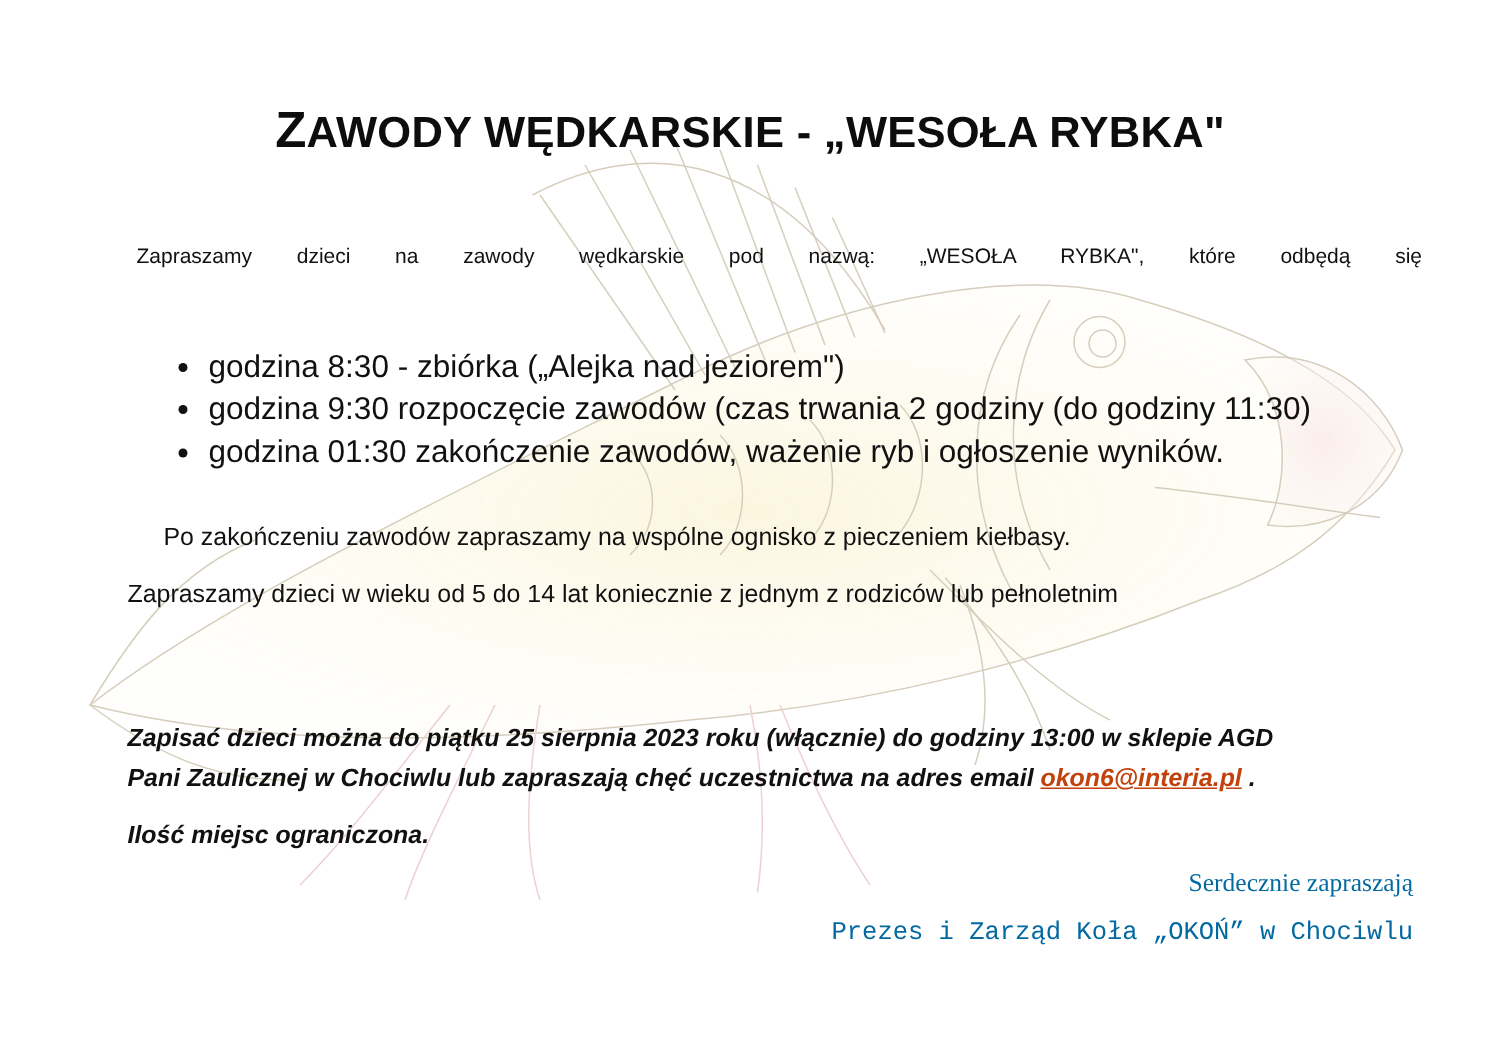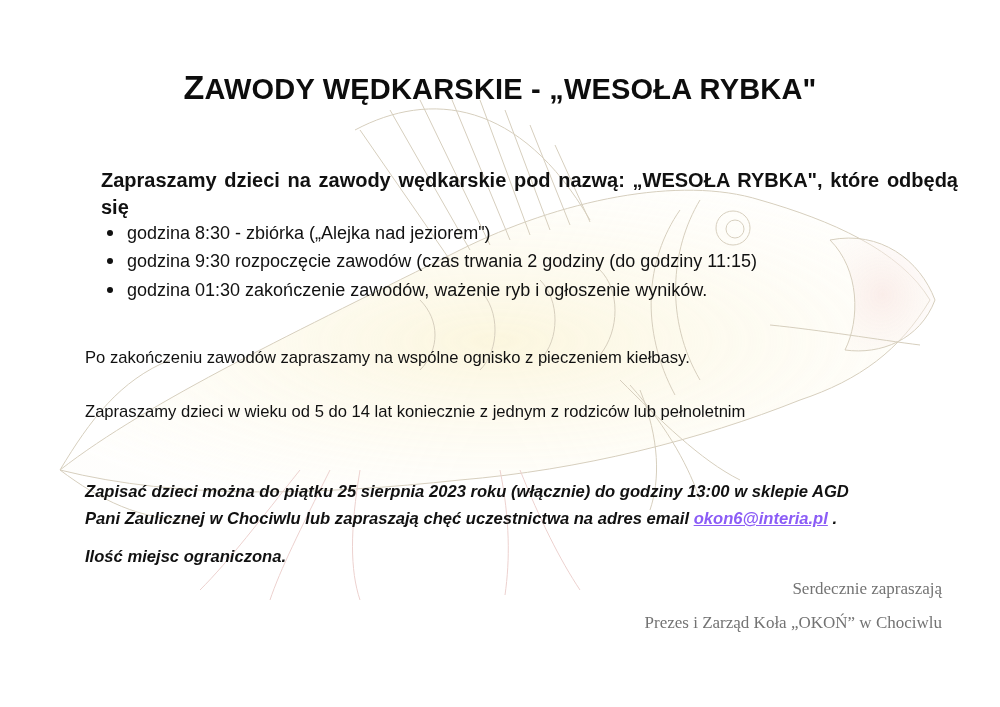--- a/index.html
+++ b/index.html
@@ -37,40 +37,40 @@
       font-size: 29px;
       letter-spacing: 0.2px;
       color: #0d0d0d;
       margin: 0;
     }
     .title .big { font-size: 34px; }
     .intro {
       position: absolute;
       left: 85px; width: 857px;
       top: 151px;
-      font-weight: bold;
-      font-size: 20px;
+      font-weight: normal;
+      font-size: 14px;
       line-height: 27px;
       text-align: justify;
       text-align-last: left;
-      margin: 16px;
+      margin: 6px;
     }
     .intro .line1 {
       display: block;
       text-align: justify;
       text-align-last: justify;
     }
     .schedule {
       position: absolute;
       left: 85px;
       top: 219px;
-      margin: 0;
+      margin: 12px;
       padding: 0;
       list-style: none;
-      font-size: 18px;
+      font-size: 21px;
       line-height: 28.3px;
     }
     .schedule li {
       position: relative;
       padding-left: 42px;
       white-space: nowrap;
     }
     .schedule .bullet {
       position: absolute;
       left: 22px;
@@ -79,49 +79,49 @@
       border-radius: 50%;
       background: #111;
     }
     .para {
       position: absolute;
       left: 85px; width: 870px;
       margin: 0;
       font-size: 16.6px;
       line-height: 27.5px;
     }
-    .p-after { top: 344px; }
-    .p-guardians { top: 382px; margin-top: 16px; }
+    .p-after { top: 344px; margin-left: 24px; }
+    .p-guardians { top: 382px; }
     .p-register {
       top: 478px;
       font-weight: bold;
       line-height: 27px;
       font-style: italic;
     }
     .p-limited {
       top: 543px;
       font-weight: bold;
       font-style: italic;
     }
     .email-link {
-      color: #8b5cf6;
+      color: #c2410c;
       text-decoration: underline;
       cursor: pointer;
     }
     .signoff {
       position: absolute;
       right: 58px;
       text-align: right;
       font-family: "Liberation Serif", "DejaVu Serif", serif;
       font-size: 17px;
-      color: #737373;
+      color: #0369a1;
       margin: 0;
     }
     .s1 { top: 579px; }
-    .s2 { top: 613px; }
+    .s2 { top: 613px; font-family: Liberation Mono, monospace; }
   </style>
 </head>
 <body>
 
 <svg class="fish-bg" viewBox="0 0 1000 707" xmlns="http://www.w3.org/2000/svg">
   <defs>
     <radialGradient id="belly" cx="0.5" cy="0.5" r="0.6">
       <stop offset="0" stop-color="#f9e8e4" stop-opacity="0.9"></stop>
       <stop offset="1" stop-color="#fbf3ee" stop-opacity="0.2"></stop>
     </radialGradient>
@@ -176,21 +176,21 @@
 <main class="page">
 
   <h1 class="title"><span class="big">Z</span><span>AWODY WĘDKARSKIE - „WESOŁA RYBKA"</span></h1>
 
   <p class="intro">
     <span class="line1">Zapraszamy dzieci na zawody wędkarskie pod nazwą: „WESOŁA RYBKA", które odbędą się</span>
   </p>
 
   <ul class="schedule">
     <li><span class="bullet"></span><span>godzina 8:30 - zbiórka („Alejka nad jeziorem")</span></li>
-    <li><span class="bullet"></span><span>godzina 9:30 rozpoczęcie zawodów (czas trwania 2 godziny (do godziny 11:15)</span></li>
+    <li><span class="bullet"></span><span>godzina 9:30 rozpoczęcie zawodów (czas trwania 2 godziny (do godziny 11:30)</span></li>
     <li><span class="bullet"></span><span>godzina 01:30 zakończenie zawodów, ważenie ryb i ogłoszenie wyników.</span></li>
   </ul>
 
   <p class="para p-after">Po zakończeniu zawodów zapraszamy na wspólne ognisko z pieczeniem kiełbasy.</p>
 
   <p class="para p-guardians">
     <span>Zapraszamy dzieci w wieku od 5 do 14 lat koniecznie z jednym z rodziców lub pełnoletnim</span><br>
     <br>
   </p>
 

